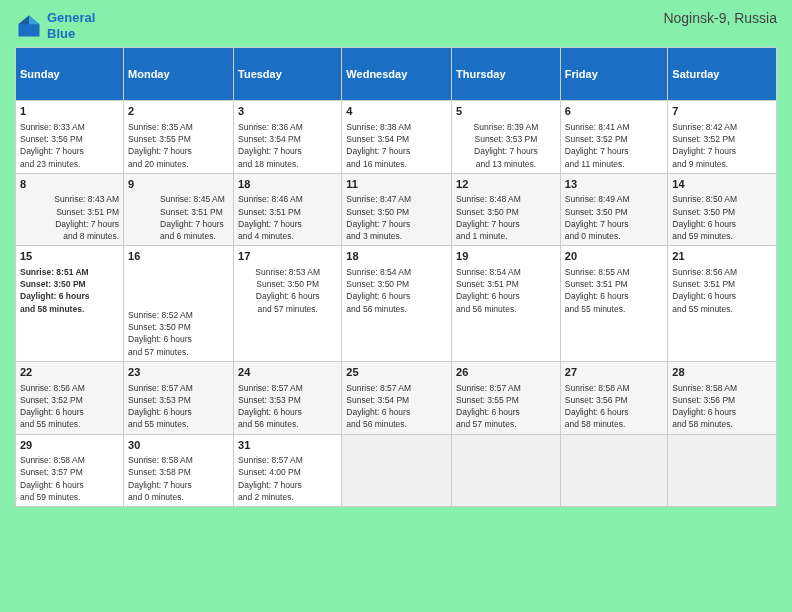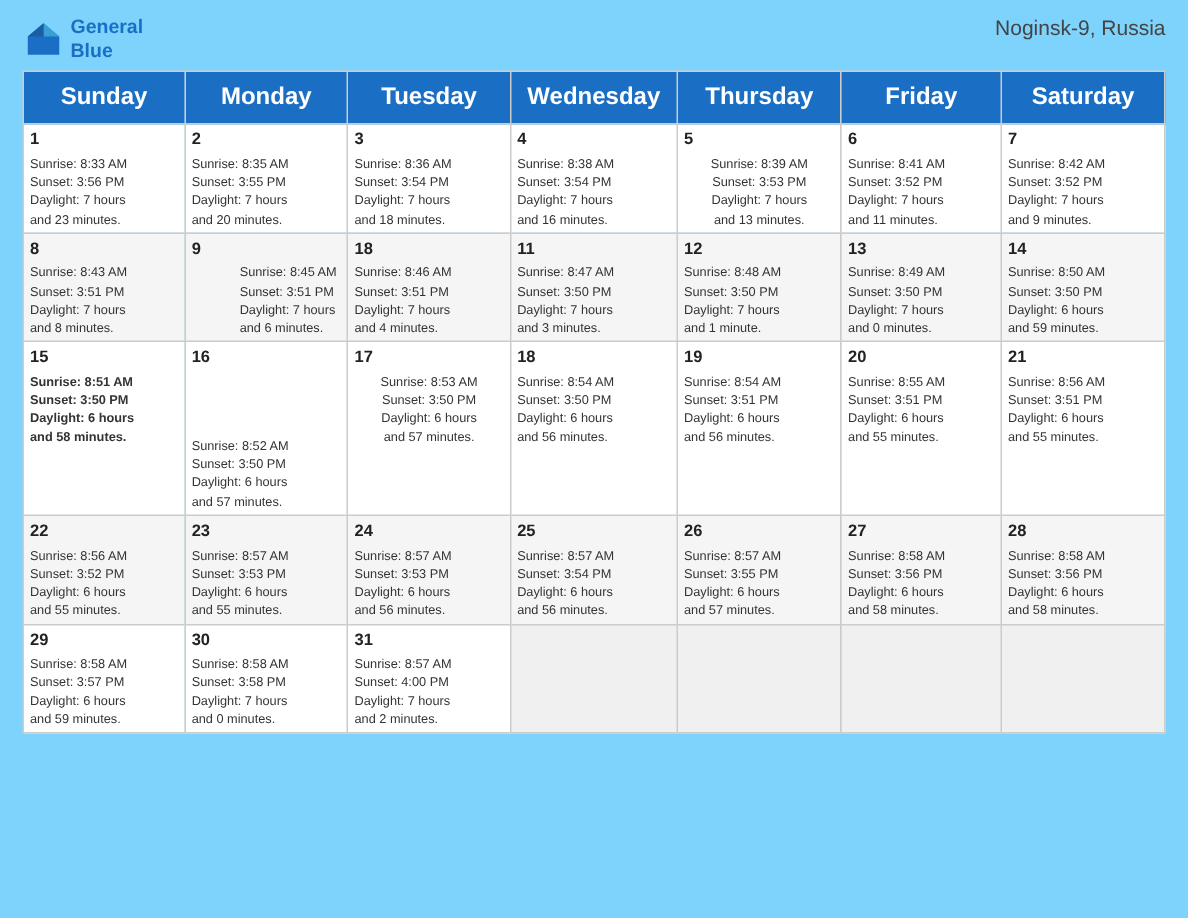--- a/index.html
+++ b/index.html
@@ -7,21 +7,21 @@
       font-family: Arial, sans-serif;
       background: #fff;
       width: 792px;
       height: 612px;
       overflow: hidden;
     }
     .page {
       width: 792px;
       height: 612px;
       padding: 10px 15px 10px 15px;
-      background: #7dd3fc;
+      background: #86efac;
     }
     .header {
       display: flex;
       justify-content: space-between;
       align-items: flex-start;
       margin-bottom: 6px;
     }
     .logo {
       display: flex;
       align-items: center;
@@ -53,24 +53,24 @@
       font-size: 14px;
       color: #444;
     }
     .calendar {
       width: 100%;
       border-collapse: collapse;
     }
     .calendar thead tr th {
       background: #1a6fc4;
       color: #fff;
-      font-size: 16px;
+      font-size: 11px;
       font-weight: bold;
-      padding: 8px 4px;
-      text-align: center;
+      padding: 20px 4px;
+      text-align: left;
       border: 1px solid #ccc;
     }
     .calendar tbody tr td {
       vertical-align: top;
       border: 1px solid #ccc;
       padding: 3px 4px;
       width: 113px;
       background: #fff;
       font-size: 9px;
       color: #333;
@@ -176,21 +176,21 @@
             <span class="day-num">7</span>
             <div class="day-info" style="white-space: pre-line;">Sunrise: 8:42 AM
 Sunset: 3:52 PM
 Daylight: 7 hours
 and 9 minutes.</div>
           </td>
         </tr>
         <tr>
           <td>
             <span class="day-num">8</span>
-            <div class="day-info" style="white-space: pre-line;">Sunrise: 8:43 AM
+            <div class="day-info" style="white-space: pre-line; text-align: right;">Sunrise: 8:43 AM
 Sunset: 3:51 PM
 Daylight: 7 hours
 and 8 minutes.</div>
           </td>
           <td>
             <span class="day-num">9</span>
             <div class="day-info" style="white-space: pre-line; margin-left: 32px;">Sunrise: 8:45 AM
 Sunset: 3:51 PM
 Daylight: 7 hours
 and 6 minutes.</div>

